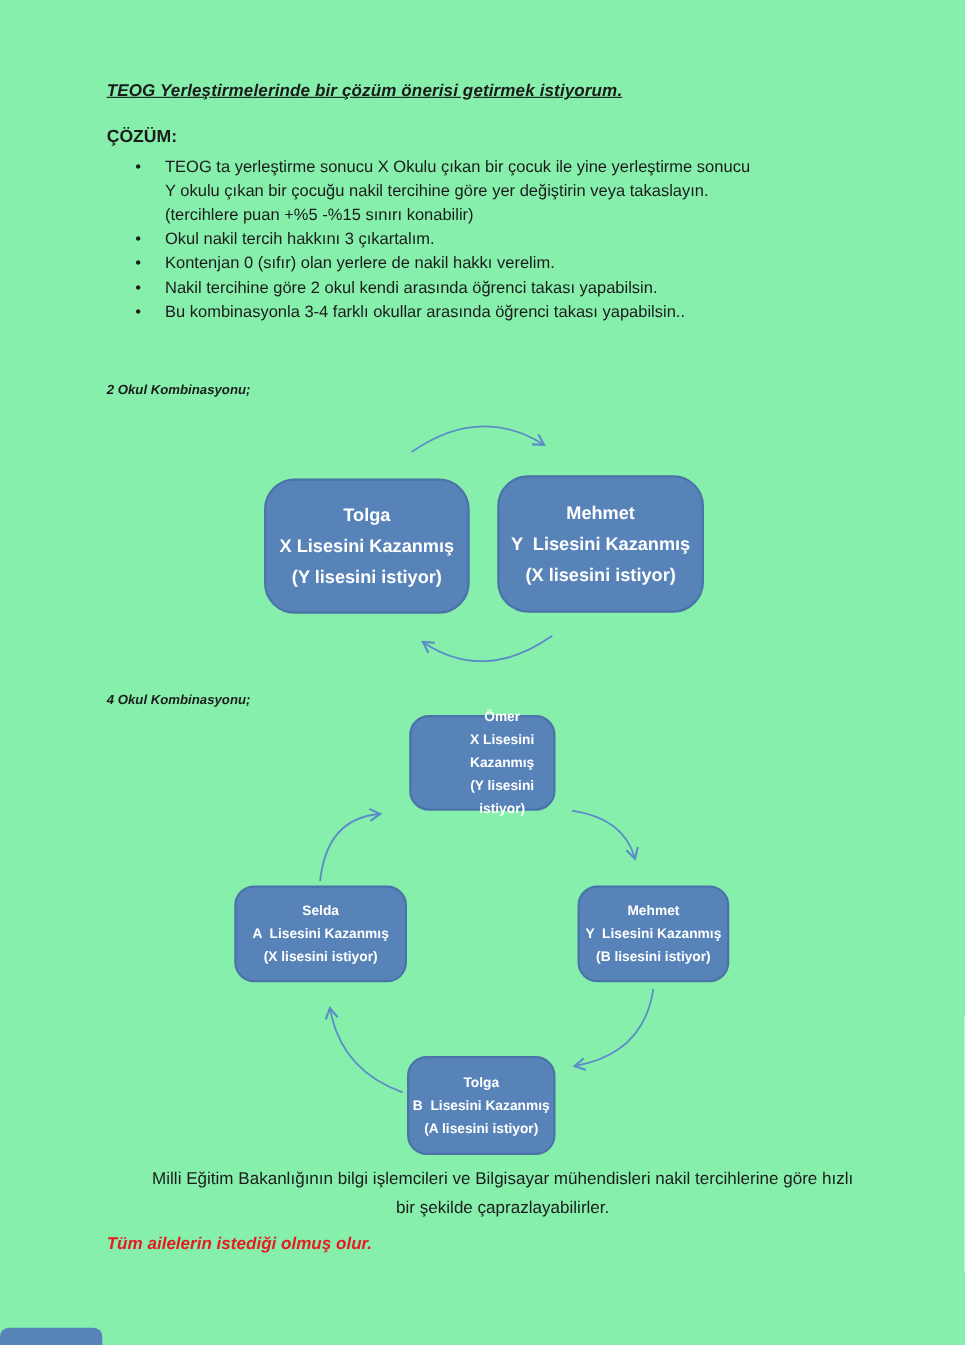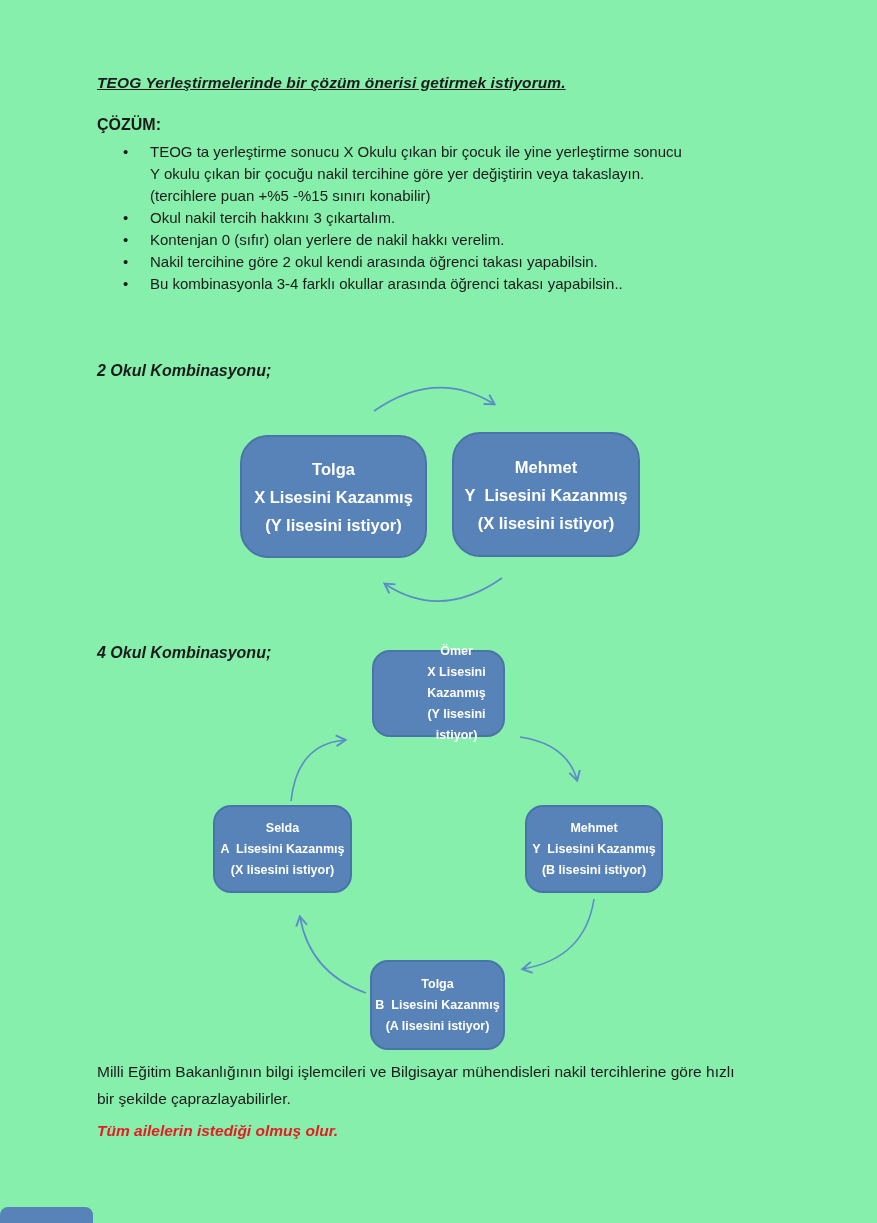--- a/index.html
+++ b/index.html
@@ -39,42 +39,42 @@
     padding-left:53px;
     font-size:15px;line-height:22px;
     margin:0;
   }
   .bullets li .dot{
     position:absolute;left:26px;top:0;
     font-size:15px;line-height:22px;
   }
   .bullets .line{display:block;white-space:pre-wrap;}
   .section-heading{
-    font-size:16px;font-weight:bold;font-style:italic;margin-top:15px;
+    font-size:12px;font-weight:bold;font-style:italic;
   }
   .diagram{position:absolute;}
   .dg-svg{position:absolute;left:0;top:0;overflow:visible;}
   .arrow-path{fill:none;stroke:var(--arrow);stroke-width:1.6;}
   .arrow-head{fill:none;stroke:var(--arrow);stroke-width:1.4;}
   .node{
     position:absolute;
     background:var(--box-fill);
     border:2px solid var(--box-border);
     color:var(--box-text);
     display:flex;flex-direction:column;
     align-items:center;justify-content:center;
     text-align:center;
     box-sizing:border-box;
   }
   .node .line{white-space:pre-wrap;}
   .node-lg{border-radius:28px;font-size:16.5px;font-weight:bold;line-height:28px;}
   .node-sm{border-radius:18px;font-size:12.5px;font-weight:bold;line-height:21px;}
   .closing{
     left:97px;top:1058px;width:720px;
-    font-size:15.5px;line-height:27px;
+    font-size:15.5px;line-height:27px;text-align:center;
   }
   .closing .line{display:block;}
   .closing-note{
     left:97px;top:1122px;
     font-size:15.5px;font-weight:bold;font-style:italic;
     color:var(--accent-red);
   }
   .next-page-partial{
     left:0;top:1207px;width:93px;height:16px;
     background:var(--box-fill);
@@ -156,21 +156,21 @@
     <div class="node node-sm" style="left:340px;top:160px;width:138px;height:88px;">
       <span class="line">Mehmet</span>
       <span class="line">Y  Lisesini Kazanmış</span>
       <span class="line">(B lisesini istiyor)</span>
     </div>
     <div class="node node-sm" style="left:185px;top:315px;width:135px;height:90px;">
       <span class="line">Tolga</span>
       <span class="line">B  Lisesini Kazanmış</span>
       <span class="line">(A lisesini istiyor)</span>
     </div>
-    <div class="node node-sm" style="left:28px;top:160px;width:139px;height:88px;">
+    <div class="node node-sm" style="left:28px;top:160px;width:157px;height:88px;">
       <span class="line">Selda</span>
       <span class="line">A  Lisesini Kazanmış</span>
       <span class="line">(X lisesini istiyor)</span>
     </div>
   </div>
 
   <div class="abs closing">
     <span class="line">Milli Eğitim Bakanlığının bilgi işlemcileri ve Bilgisayar mühendisleri nakil tercihlerine göre hızlı</span>
     <span class="line">bir şekilde çaprazlayabilirler.</span>
   </div>

